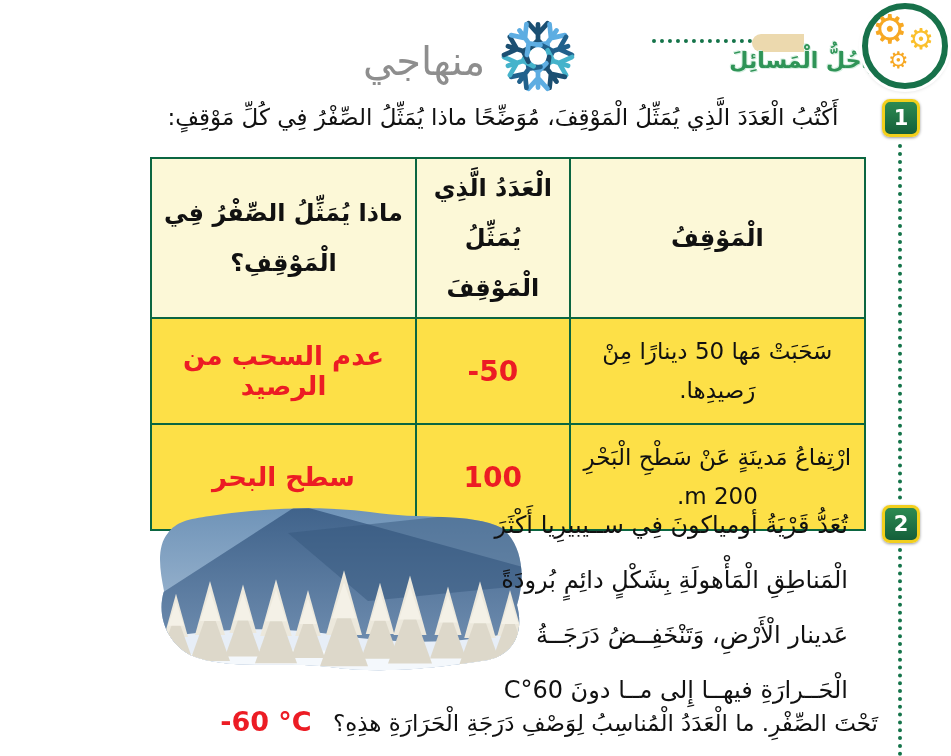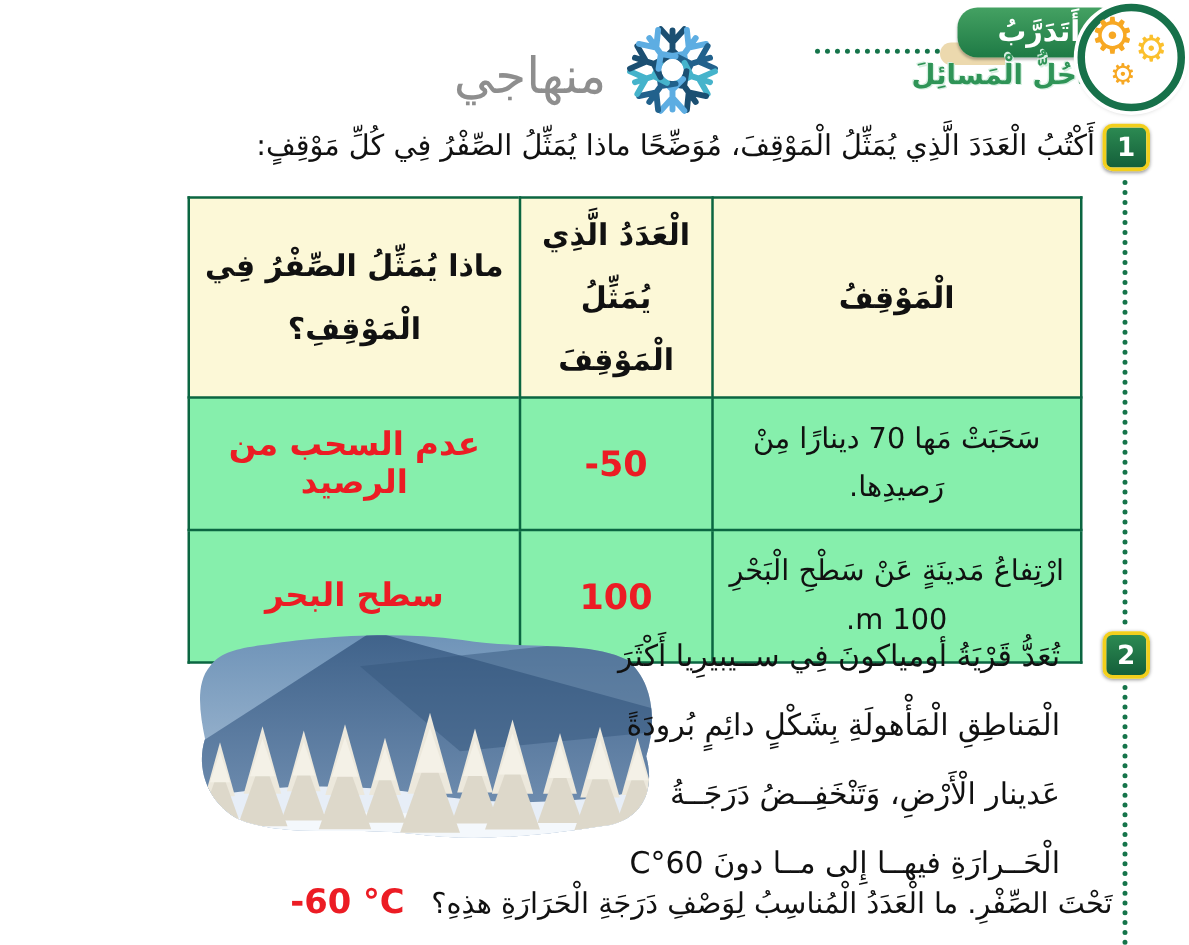--- a/index.html
+++ b/index.html
@@ -47,44 +47,44 @@
     color:#fff; font-weight:bold; font-size:21px;
     display:flex; align-items:center; justify-content:center;
     box-shadow:0 1px 3px rgba(0,0,0,.4);
   }
   .badge-1{top:99px;} .badge-2{top:505px;}
   .dotted-v{position:absolute; left:898px; width:0; border-left:4px dotted #15744a;}
   .dv1{top:144px; height:356px;} .dv2{top:548px; height:208px;}
   
   .q1-text{
     position:absolute; left:130px; top:104px; width:746px;
-    font-size:23px; color:#111; white-space:nowrap; text-align:right; direction:rtl;
+    font-size:23px; color:#111; white-space:nowrap; text-align:center; direction:rtl;
   }
   
   .sit-table{
     position:absolute; left:150px; top:157px; width:716px;
     border-collapse:collapse; direction:rtl; table-layout:fixed;
   }
   .sit-table th,.sit-table td{border:2.5px solid #0b6641; text-align:center; vertical-align:middle; padding:4px 10px;}
   .sit-table th{background:#fcf8d7; font-size:24px; font-weight:bold; color:#111; line-height:50px; height:116px;}
-  .sit-table td{background:#86efac; height:96px;}
+  .sit-table td{background:#fde047; height:96px;}
   .col-situation{width:292px;} .col-number{width:152px;} .col-zero{width:262px;}
   .cell-situation{font-size:23px; color:#111; line-height:1.7;}
   .cell-number{font-size:28px; font-weight:bold; color:#ec1c24;}
   .cell-zero{font-size:26px; font-weight:bold; color:#ec1c24;}
   .ltr{direction:ltr; unicode-bidi:isolate;}
   
   .photo{position:absolute; left:148px; top:503px;}
   .q2-lines{
     position:absolute; left:508px; top:498px; width:340px;
     direction:rtl; text-align:right; font-size:24px; color:#111;
   }
   .q2-lines .line{height:55px; line-height:55px; white-space:nowrap;}
   .q2-last{
-    position:absolute; left:222px; top:706px; width:668px;
+    position:absolute; left:210px; top:706px; width:668px;
     direction:rtl; text-align:right; font-size:23px; color:#111; white-space:nowrap;
   }
   .q2-answer{
     color:#ec1c24; font-weight:bold; font-size:27px; margin-right:14px;
     direction:ltr; unicode-bidi:isolate; display:inline-block;
   }
 </style>
 </head>
 <body>
 
@@ -107,21 +107,20 @@
       <use href="#pfig" transform="rotate(216)" fill="#21618c" stroke="#21618c"></use>
       <use href="#pfig" transform="rotate(252)" fill="#45b3cb" stroke="#45b3cb"></use>
       <use href="#pfig" transform="rotate(288)" fill="#1b4f72" stroke="#1b4f72"></use>
       <use href="#pfig" transform="rotate(324)" fill="#5dade2" stroke="#5dade2"></use>
     </g>
   </svg>
   <div class="brand-wordmark">منهاجي</div>
 
   <div class="dotted-h"></div>
   <div class="banner-accent"></div>
-  <div class="banner">أَتَدَرَّبُ</div>
   <div class="banner-subtitle">وَأَحُلُّ الْمَسائِلَ</div>
   <div class="gear-circle">
     <span class="gear gear1">⚙</span>
     <span class="gear gear2">⚙</span>
     <span class="gear gear3">⚙</span>
   </div>
 
   <div class="num-badge badge-1">1</div>
   <div class="dotted-v dv1"></div>
   <div class="q1-text">أَكْتُبُ الْعَدَدَ الَّذِي يُمَثِّلُ الْمَوْقِفَ، مُوَضِّحًا ماذا يُمَثِّلُ الصِّفْرُ فِي كُلِّ مَوْقِفٍ:</div>
@@ -132,26 +131,26 @@
         <col class="col-number">
         <col class="col-zero">
     </colgroup>
     <tbody>
         <tr>
       <th>الْمَوْقِفُ</th>
       <th>الْعَدَدُ الَّذِي يُمَثِّلُ الْمَوْقِفَ</th>
       <th>ماذا يُمَثِّلُ الصِّفْرُ فِي الْمَوْقِفِ؟</th>
     </tr>
     <tr>
-      <td class="cell-situation">سَحَبَتْ مَها 70 دينارًا مِنْ رَصيدِها.</td>
+      <td class="cell-situation">سَحَبَتْ مَها 50 دينارًا مِنْ رَصيدِها.</td>
       <td class="cell-number"><span class="ltr">-50</span></td>
       <td class="cell-zero">عدم السحب من الرصيد</td>
     </tr>
     <tr>
-      <td class="cell-situation">ارْتِفاعُ مَدينَةٍ عَنْ سَطْحِ الْبَحْرِ 100 m.</td>
+      <td class="cell-situation">ارْتِفاعُ مَدينَةٍ عَنْ سَطْحِ الْبَحْرِ 200 m.</td>
       <td class="cell-number"><span class="ltr">100</span></td>
       <td class="cell-zero">سطح البحر</td>
     </tr>
   </tbody>
     </table>
 
   <div class="num-badge badge-2">2</div>
   <div class="dotted-v dv2"></div>
 
   <svg class="photo" width="382" height="180" viewBox="0 0 382 180">

